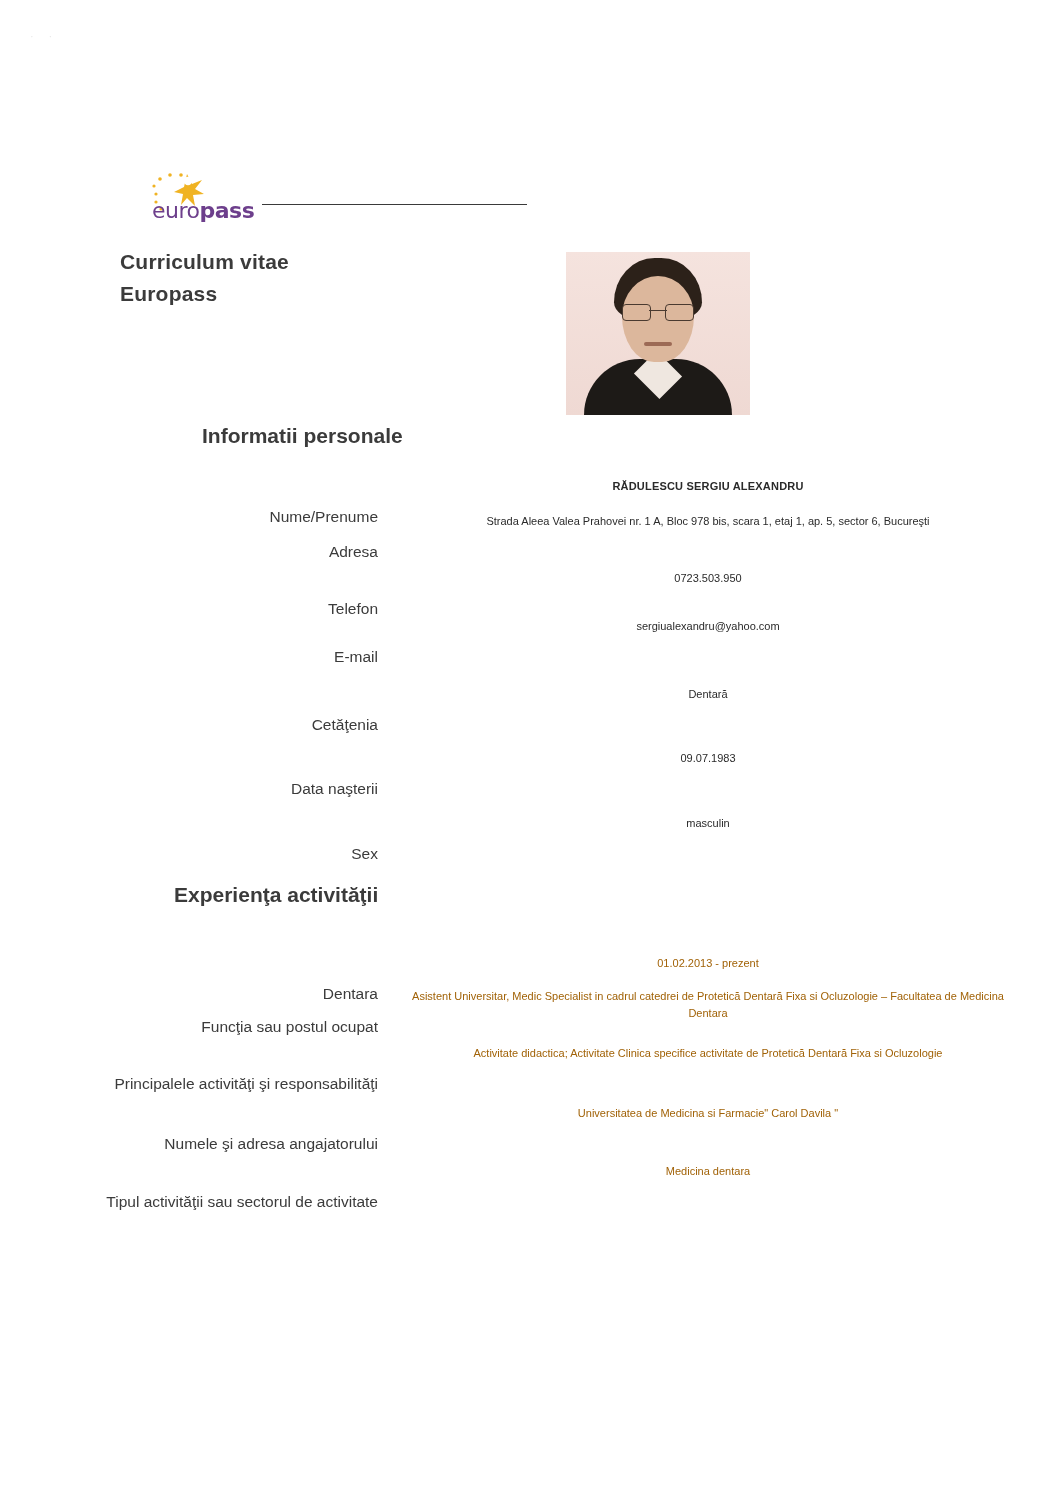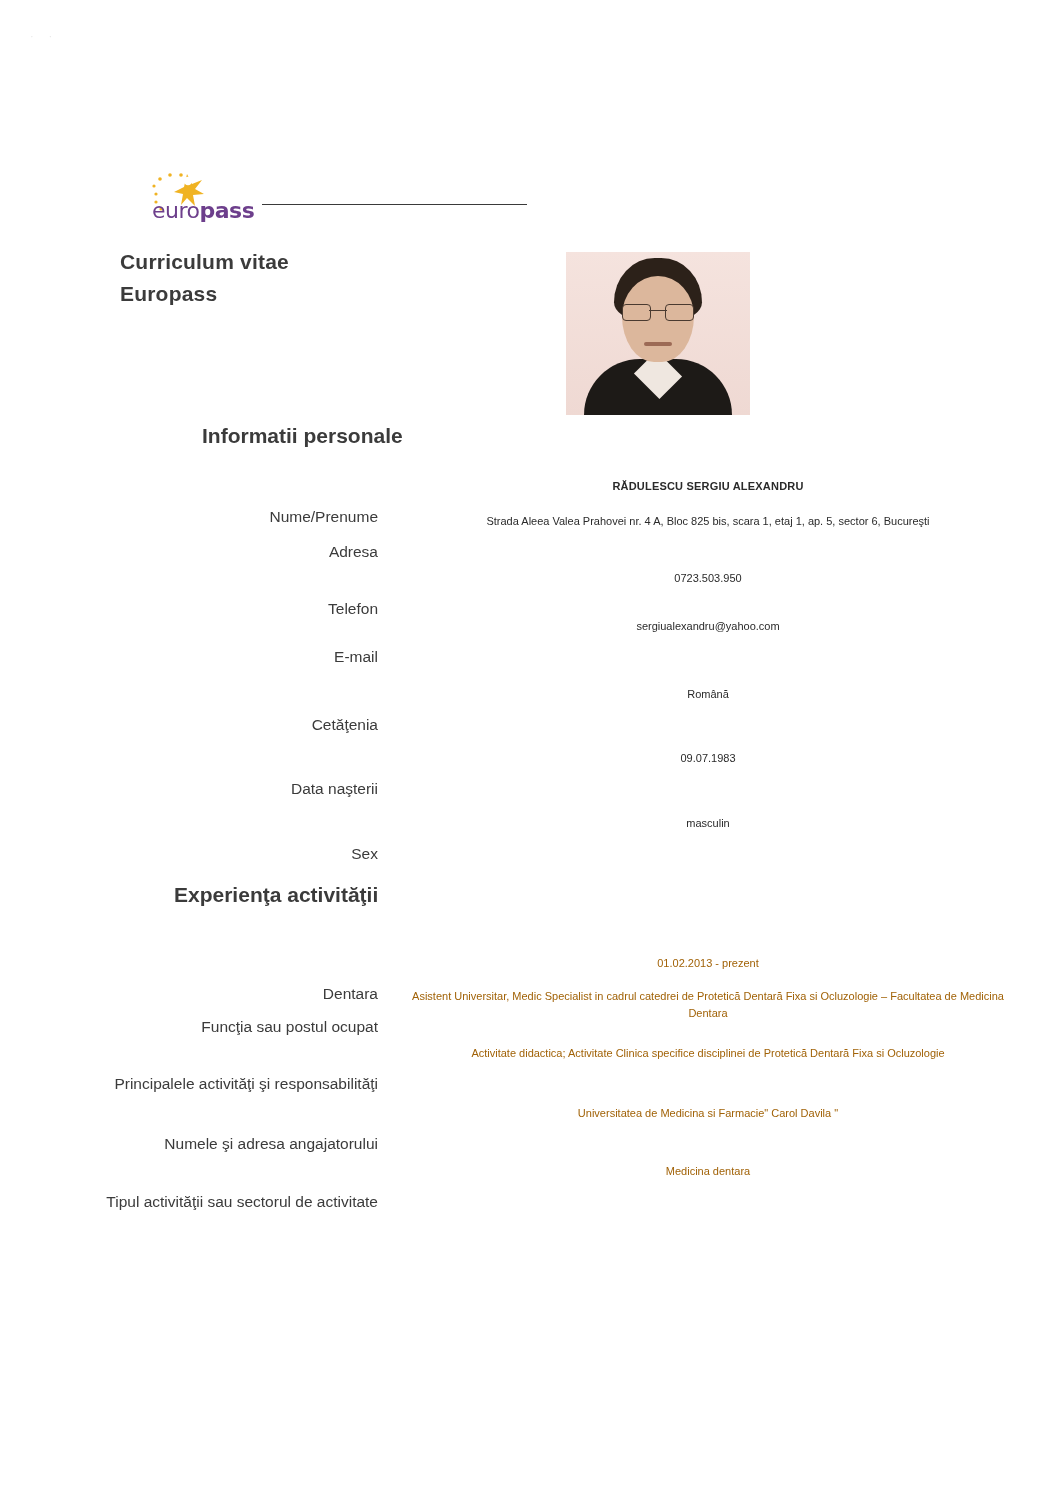--- a/index.html
+++ b/index.html
@@ -263,36 +263,36 @@
 
   <div class="section-head" id="sec-personal">Informatii personale</div>
 
   <div class="field" style="top:478px;">
     <div class="label">Nume/Prenume</div>
     <div class="value bold">RĂDULESCU SERGIU ALEXANDRU</div>
   </div>
 
   <div class="field" style="top:513px;">
     <div class="label">Adresa</div>
-    <div class="value">Strada Aleea Valea Prahovei nr. 4 A, Bloc 825 bis, scara 1, etaj 1, ap. 5, sector 6, Bucureşti</div>
+    <div class="value">Strada Aleea Valea Prahovei nr. 1 A, Bloc 978 bis, scara 1, etaj 1, ap. 5, sector 6, Bucureşti</div>
   </div>
 
   <div class="field" style="top:570px;">
     <div class="label">Telefon</div>
     <div class="value">0723.503.950</div>
   </div>
 
   <div class="field" style="top:618px;">
     <div class="label">E-mail</div>
     <div class="value">sergiualexandru@yahoo.com</div>
   </div>
 
   <div class="field" style="top:686px;">
     <div class="label">Cetăţenia</div>
-    <div class="value">Română</div>
+    <div class="value">Dentară</div>
   </div>
 
   <div class="field" style="top:750px;">
     <div class="label">Data naşterii</div>
     <div class="value">09.07.1983</div>
   </div>
 
   <div class="field" style="top:815px;">
     <div class="label">Sex</div>
     <div class="value">masculin</div>
@@ -305,21 +305,21 @@
     <div class="value grey">01.02.2013 - prezent</div>
   </div>
 
   <div class="field" style="top:988px;">
     <div class="label">Funcţia sau postul ocupat</div>
     <div class="value grey">Asistent Universitar, Medic Specialist in cadrul catedrei de Protetică Dentară Fixa si Ocluzologie – Facultatea de Medicina Dentara</div>
   </div>
 
   <div class="field" style="top:1045px;">
     <div class="label">Principalele activităţi şi responsabilităţi</div>
-    <div class="value grey">Activitate didactica; Activitate Clinica specifice disciplinei de Protetică Dentară Fixa si Ocluzologie</div>
+    <div class="value grey">Activitate didactica; Activitate Clinica specifice activitate de Protetică Dentară Fixa si Ocluzologie</div>
   </div>
 
   <div class="field" style="top:1105px;">
     <div class="label">Numele şi adresa angajatorului</div>
     <div class="value grey">Universitatea de Medicina si Farmacie" Carol Davila "</div>
   </div>
 
   <div class="field" style="top:1163px;">
     <div class="label">Tipul activităţii sau sectorul de activitate</div>
     <div class="value grey">Medicina dentara</div>

